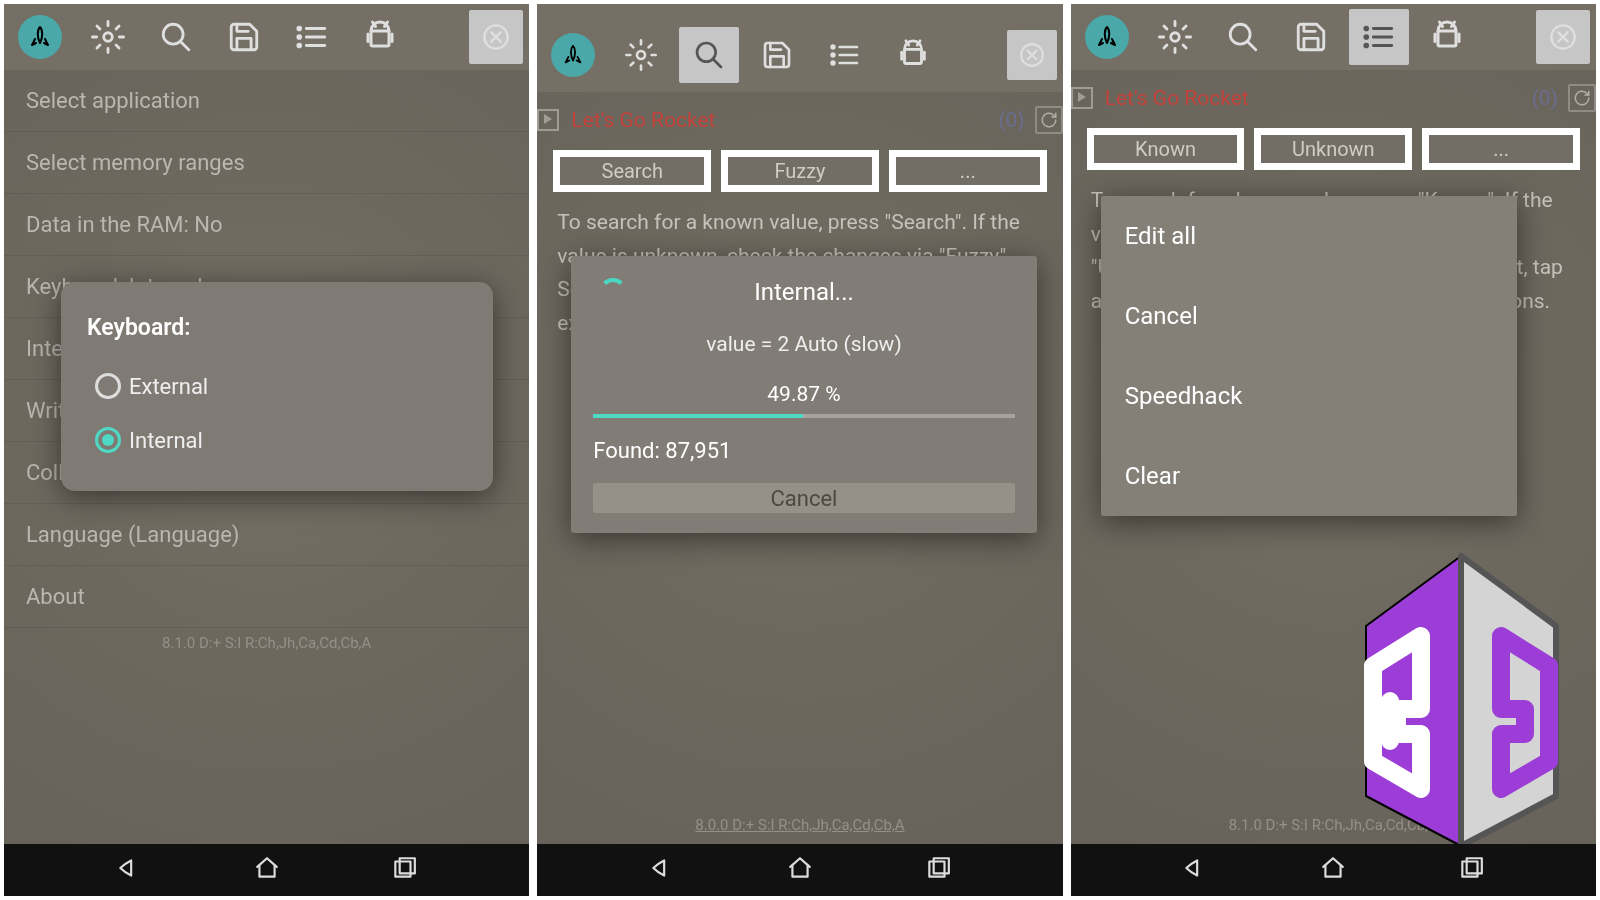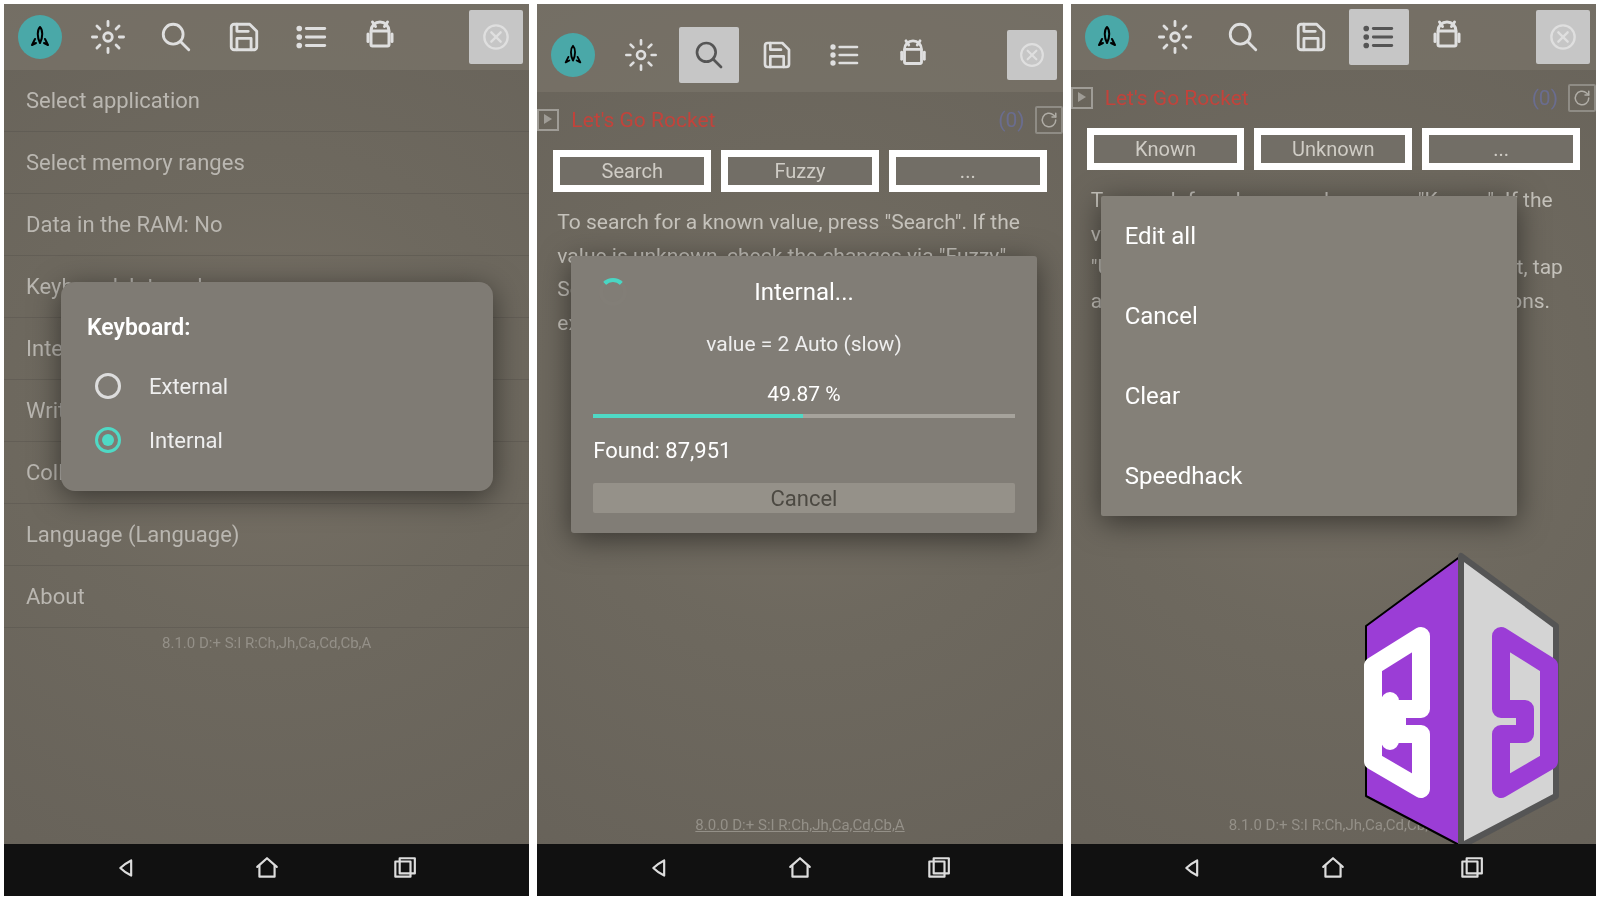--- a/index.html
+++ b/index.html
@@ -18,21 +18,21 @@
   .rocket-c { width:44px; height:44px; border-radius:50%; background:#4aa8a8; display:flex; align-items:center; justify-content:center; }
 
   .content { position:relative; z-index:2; flex:1; color:#d0cdc8; }
 
   
   .menu-item { padding:18px 22px; font-size:22px; color:#bab7b1; border-bottom:1px solid rgba(80,77,72,.35); }
   .ver { text-align:center; font-size:15px; color:#949088; padding:6px 0; }
 
   .dialog { position:absolute; left:40px; right:36px; top:278px; background:#7f7b74; border-radius:14px; box-shadow:0 6px 30px rgba(0,0,0,.5); padding:32px 26px 24px; z-index:5; color:#fff;margin-left:17px; }
   .dialog h3 { font-size:23px; font-weight:600; margin-bottom:18px; }
-  .radio-row { display:flex; align-items:center; gap:28px; padding:14px 8px; font-size:22px; color:#eee; }
+  .radio-row { display:flex; align-items:center; gap:8px; padding:14px 8px; font-size:22px; color:#eee; }
   .radio-o { width:26px; height:26px; border:3px solid #ddd; border-radius:50%; }
   .radio-o.on { border-color:#4fd9c5; display:flex; align-items:center; justify-content:center; }
   .radio-o.on:after { content:""; width:12px; height:12px; background:#4fd9c5; border-radius:50%; }
 
   
   .app-row { display:flex; align-items:center; padding:14px 0 10px; font-size:21px; position:relative; z-index:2; }
   .app-row .play { width:22px; height:22px; border:2px solid #9f9c96; margin-right:12px; position:relative; }
   .app-row .play:after { content:""; position:absolute; left:5px; top:3px; border-left:8px solid #9f9c96; border-top:5px solid transparent; border-bottom:5px solid transparent; }
   .app-title { color:#c2433b; }
   .count { margin-left:auto; color:#6a6d8f; margin-right:10px; }
@@ -340,22 +340,22 @@
     <div class="btn">Unknown</div>
     <div class="btn">...</div>
   </div>
   <div class="content">
     <div class="hint">To search for a known value, press "Known". If the value is unknown, check the changes via "Unknown". Search results appear here. To edit, tap an item or perform a long press for more options.</div>
     <div class="ver" style="position:absolute;bottom:4px;left:0;right:0;">8.1.0   D:+   S:I   R:Ch,Jh,Ca,Cd,Cb,A</div>
   </div>
   <div class="ctx">
     <div class="ctx-item">Edit all</div>
     <div class="ctx-item">Cancel</div>
+    <div class="ctx-item">Speedhack</div>
     <div class="ctx-item">Clear</div>
-    <div class="ctx-item">Speedhack</div>
   </div>
   <div class="gg">
     <svg viewBox="0 0 270 310" width="270" height="310">
       <path d="M135 10 L135 300 L40 250 L40 80 Z" fill="#9b3dd6"></path>
       <path d="M135 10 L135 300 L230 250 L230 80 Z" fill="#d4d4d4" stroke="#555" stroke-width="6"></path>
       <path d="M95 145 v-55 l-48 30 v95 l48 28 v-55 h-24 v-25 h24 z M64 195 v-40" fill="none" stroke="#fff" stroke-width="18"></path>
       <path d="M175 145 v-55 l48 30 v95 l-48 28 v-55 h24 v-25 h-24 z" fill="none" stroke="#9b3dd6" stroke-width="18"></path>
     </svg>
   </div>
   <div class="nav">

